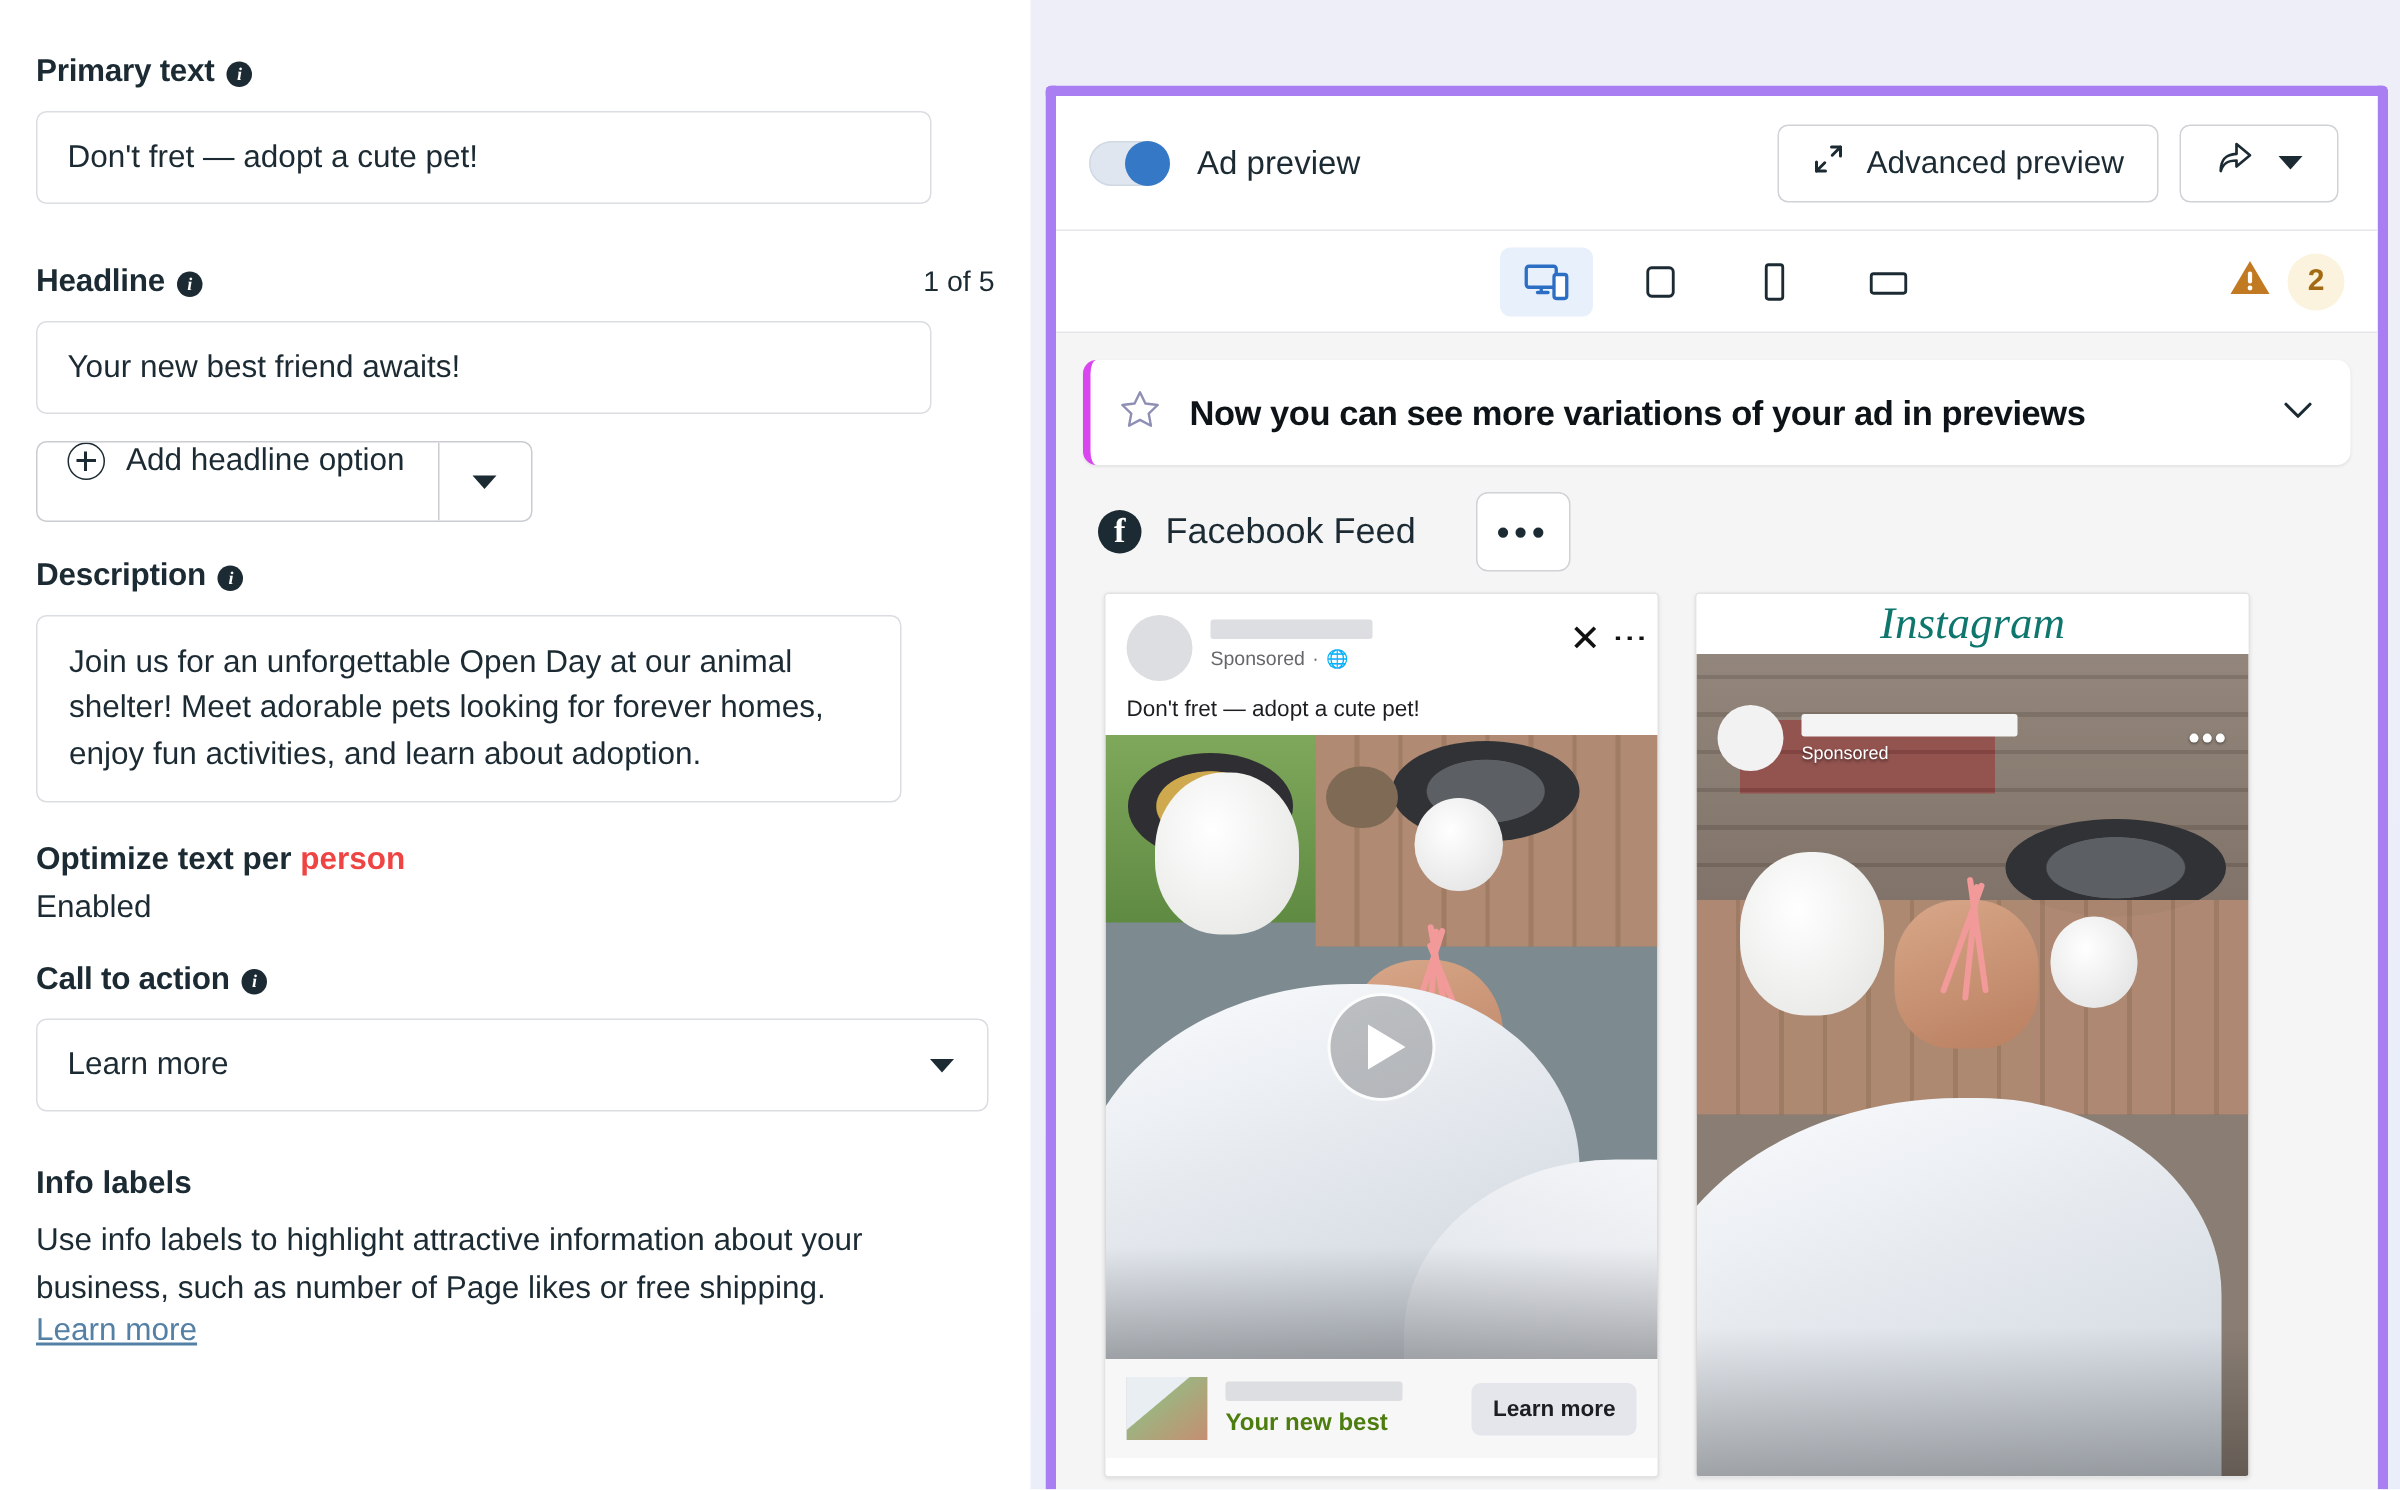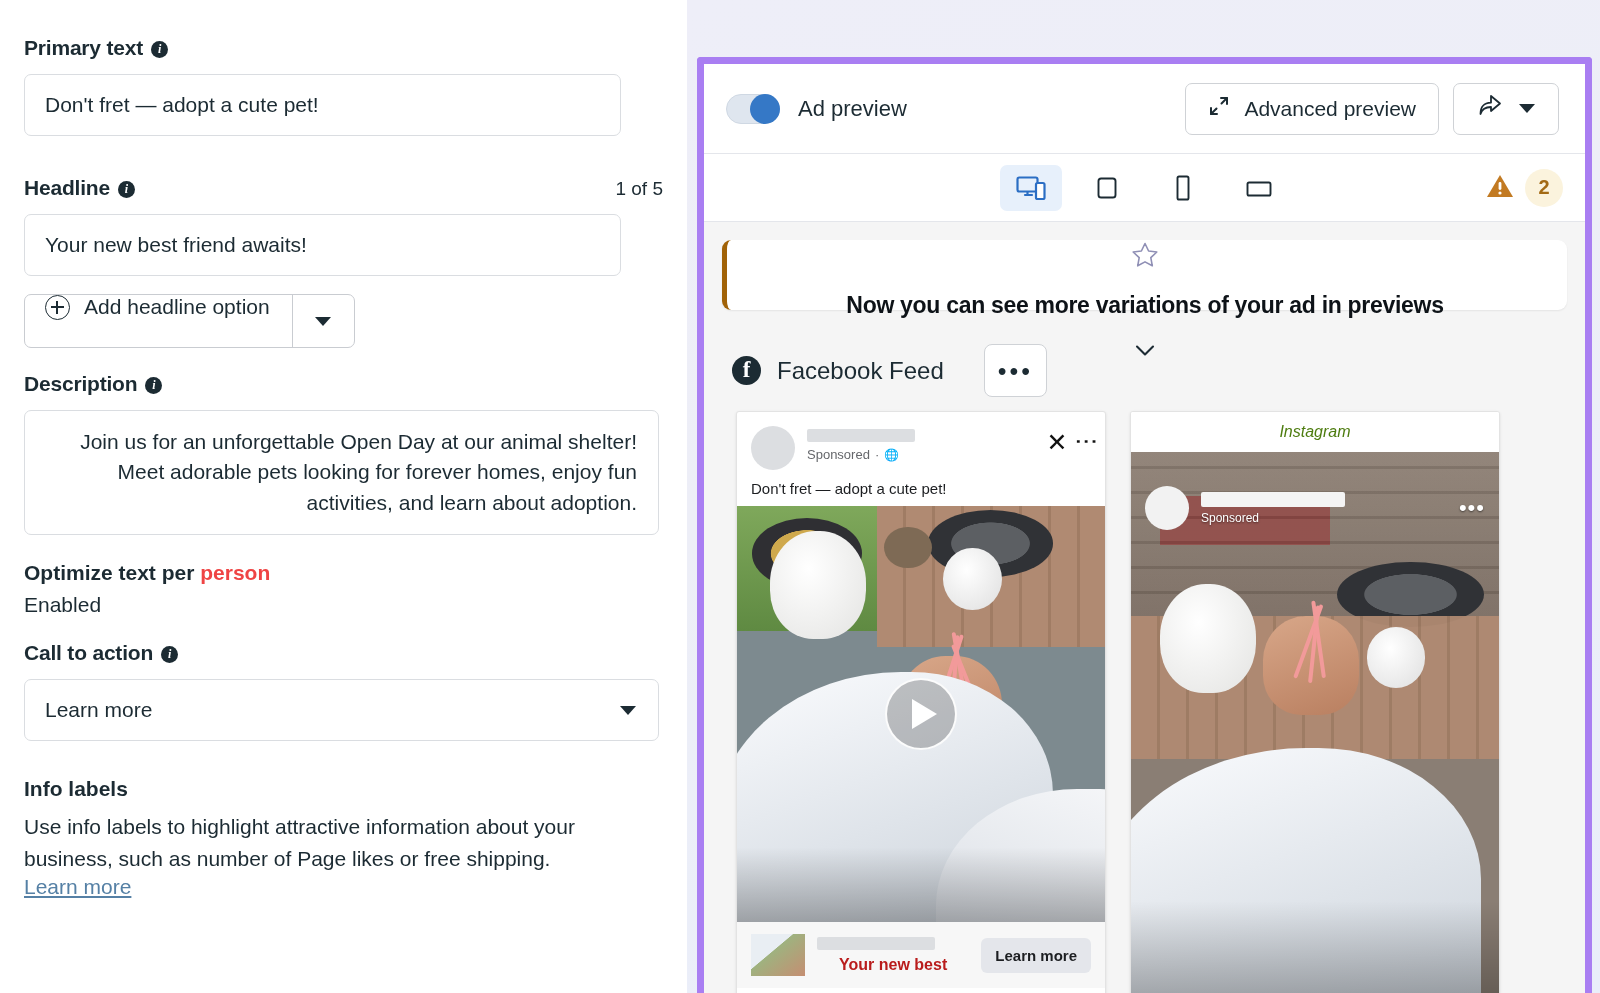--- a/index.html
+++ b/index.html
@@ -38,21 +38,21 @@
 
   .textbox {
     border: 1px solid #dadde1; border-radius: 7px;
     background: #ffffff;
     padding: 14px 20px;
     font-size: 21px; color: #1c2b33;
     line-height: 1.45;
   }
   .tb-primary { margin-top: 14px; width: 597px; height: 62px; display: flex; align-items: center; }
   .tb-headline { margin-top: 14px; width: 597px; height: 62px; display: flex; align-items: center; }
-  .tb-desc { margin-top: 14px; width: 635px; padding: 16px 21px; text-align: right; }
+  .tb-desc { margin-top: 14px; width: 577px; padding: 16px 21px; }
 
   .split-btn {
     margin-top: 18px;
     display: inline-flex; align-items: stretch;
     border: 1px solid #c9ccd1; border-radius: 7px; overflow: hidden;
     height: 54px; background: #fff;
   }
   .split-main {
     display: flex; align-items: flex-start; gap: 14px;
     padding: 0 22px 0 20px;
@@ -153,27 +153,26 @@
     width: 38px; height: 38px; border-radius: 50%;
     background: #fbf3dd;
     display: flex; align-items: center; justify-content: center;
     font-size: 20px; font-weight: bold; color: #a36a14;
   }
 
   
   .prev-body { flex: 1; background: #f5f5f5; padding: 14px 0 0 0; overflow: hidden; position: relative; }
 
   .notice {
-    margin: 4px 18px 16px 18px;
+    margin: 4px 18px 0 18px;
     background: #ffffff; border-radius: 9px;
-    border-left: 5px solid #a16207;
+    border-left: 5px solid #d946ef;
     height: 70px; display: flex; align-items: center;
     padding: 0 22px 0 18px; gap: 18px;
     box-shadow: 0 1px 2px rgba(0,0,0,.07);
-    flex-direction: column;
   }
   .notice-title { font-size: 23px; font-weight: bold; flex: 1; color: #0e1318; letter-spacing: -0.3px; }
 
   .feed-head {
     display: flex; align-items: center;
     padding: 18px 0 0 28px; gap: 16px;
   }
   .fb-logo {
     width: 29px; height: 29px; border-radius: 50%;
     background: #1c2b33; position: relative; flex: none;
@@ -222,35 +221,35 @@
   }
   .play i {
     display: block; width: 0; height: 0; margin-left: 6px;
     border-top: 15px solid transparent; border-bottom: 15px solid transparent;
     border-left: 25px solid #fff;
   }
   .ad-bottom { display: flex; align-items: center; gap: 12px; padding: 12px 14px; background: #f7f7f7; }
   .thumb { width: 54px; height: 42px; background: #cfd3d8; flex: none; overflow: hidden; position: relative; }
   .cta-meta { flex: 1; }
   .cta-bar { width: 118px; height: 13px; background: #dcdee1; border-radius: 2px; }
-  .cta-head { font-size: 16px; font-weight: bold; color: #b91c1c; margin-top: 6px; white-space: nowrap; text-align: center; }
+  .cta-head { font-size: 16px; font-weight: bold; color: #4d7c0f; margin-top: 6px; white-space: nowrap; }
   .cta-btn {
     background: #e4e6eb; border-radius: 6px; padding: 9px 14px;
     font-size: 15px; font-weight: bold; color: #1c1e21; white-space: nowrap;
   }
 
   
   .ig-card {
     width: 370px; background: #fff;
     border: 1px solid #e3e3e3; border-radius: 3px;
     box-shadow: 0 1px 3px rgba(0,0,0,.10);
     overflow: hidden; flex: none;
   }
   .ig-head { height: 40px; display: flex; align-items: center; justify-content: center; background: #fff; }
-  .ig-logo { font-family: Liberation Sans, sans-serif; font-style: italic; font-size: 16px; color: #4d7c0f; }
+  .ig-logo { font-family: Liberation Serif, serif; font-style: italic; font-size: 30px; color: #0f766e; }
   .ig-media { position: relative; height: 548px; overflow: hidden; background: #8a7e74; }
   .ig-bar { position: absolute; left: 0; right: 0; top: 34px; display: flex; align-items: center; padding: 0 14px; gap: 12px; }
   .ig-ava { width: 44px; height: 44px; border-radius: 50%; background: #f2f2f2; flex: none; }
   .ig-meta { flex: 1; }
   .ig-name-bar { width: 144px; height: 15px; background: #f4f4f4; border-radius: 2px; }
   .ig-sponsored { font-size: 12px; color: #fff; margin-top: 4px; text-shadow: 0 1px 2px rgba(0,0,0,.5); }
   .ig-dots { color: #fff; font-size: 22px; line-height: 0.45; letter-spacing: 1px; text-shadow: 0 1px 2px rgba(0,0,0,.5); }
 
   
   .scene { position: absolute; inset: 0; }

